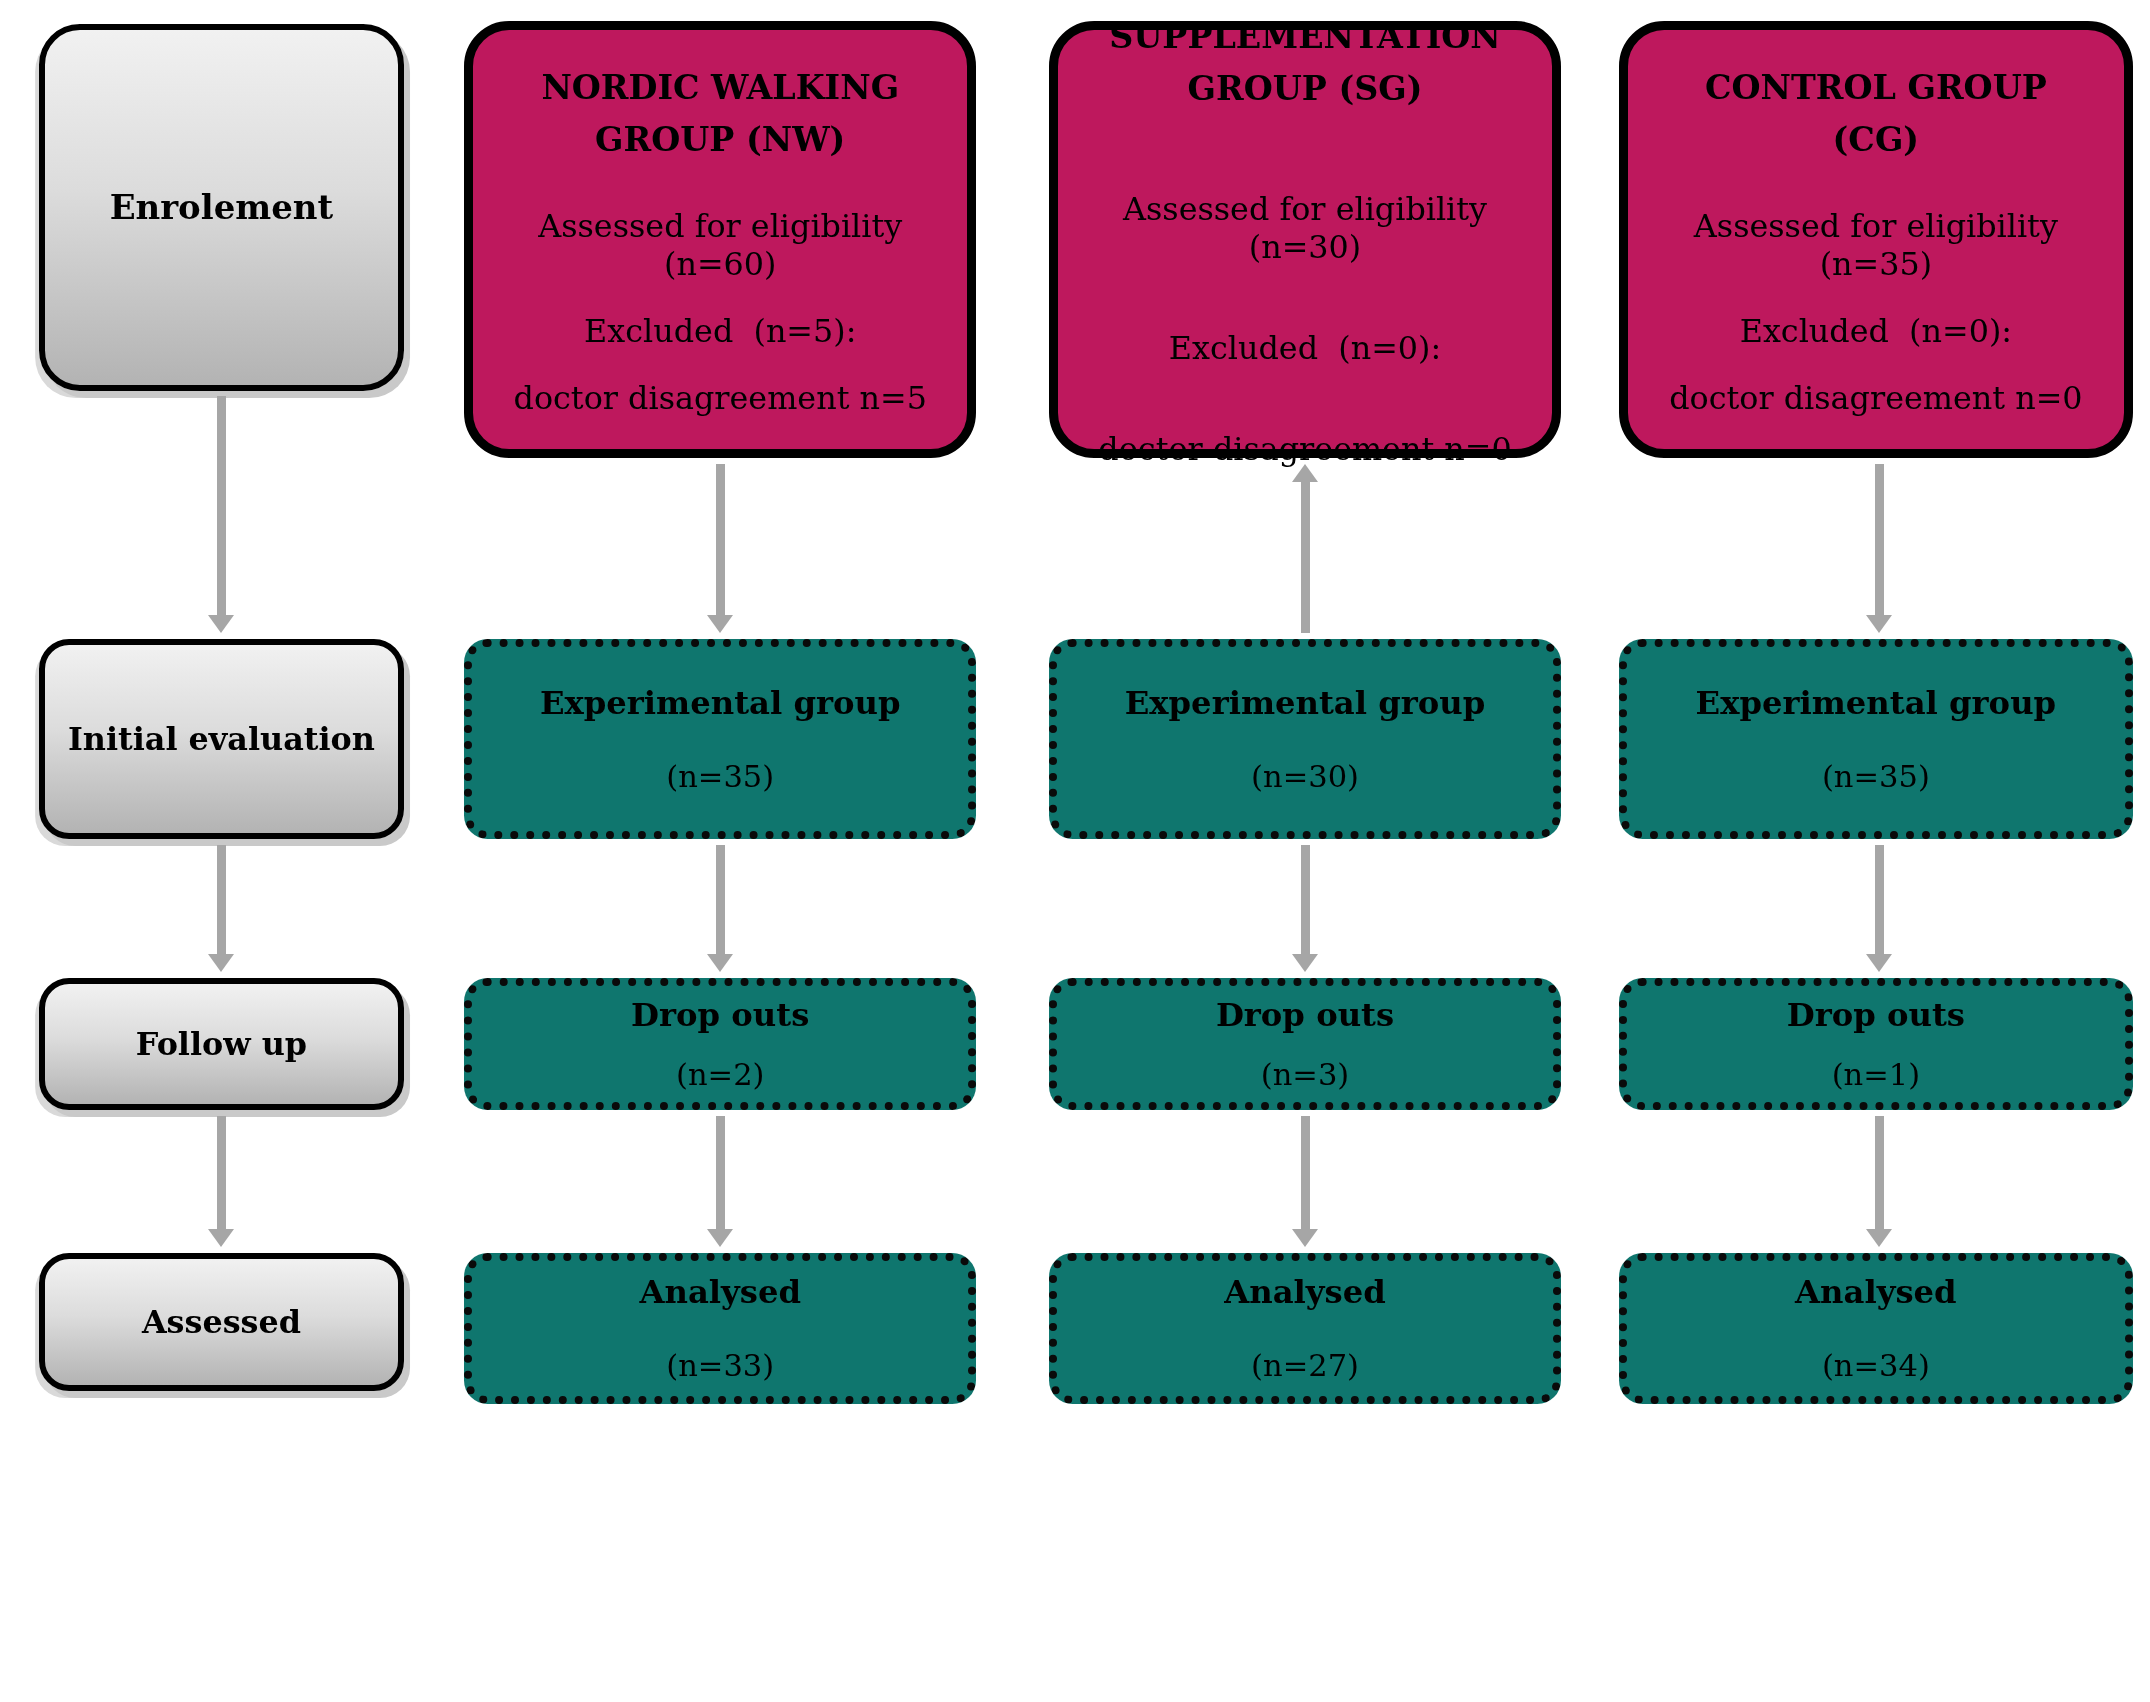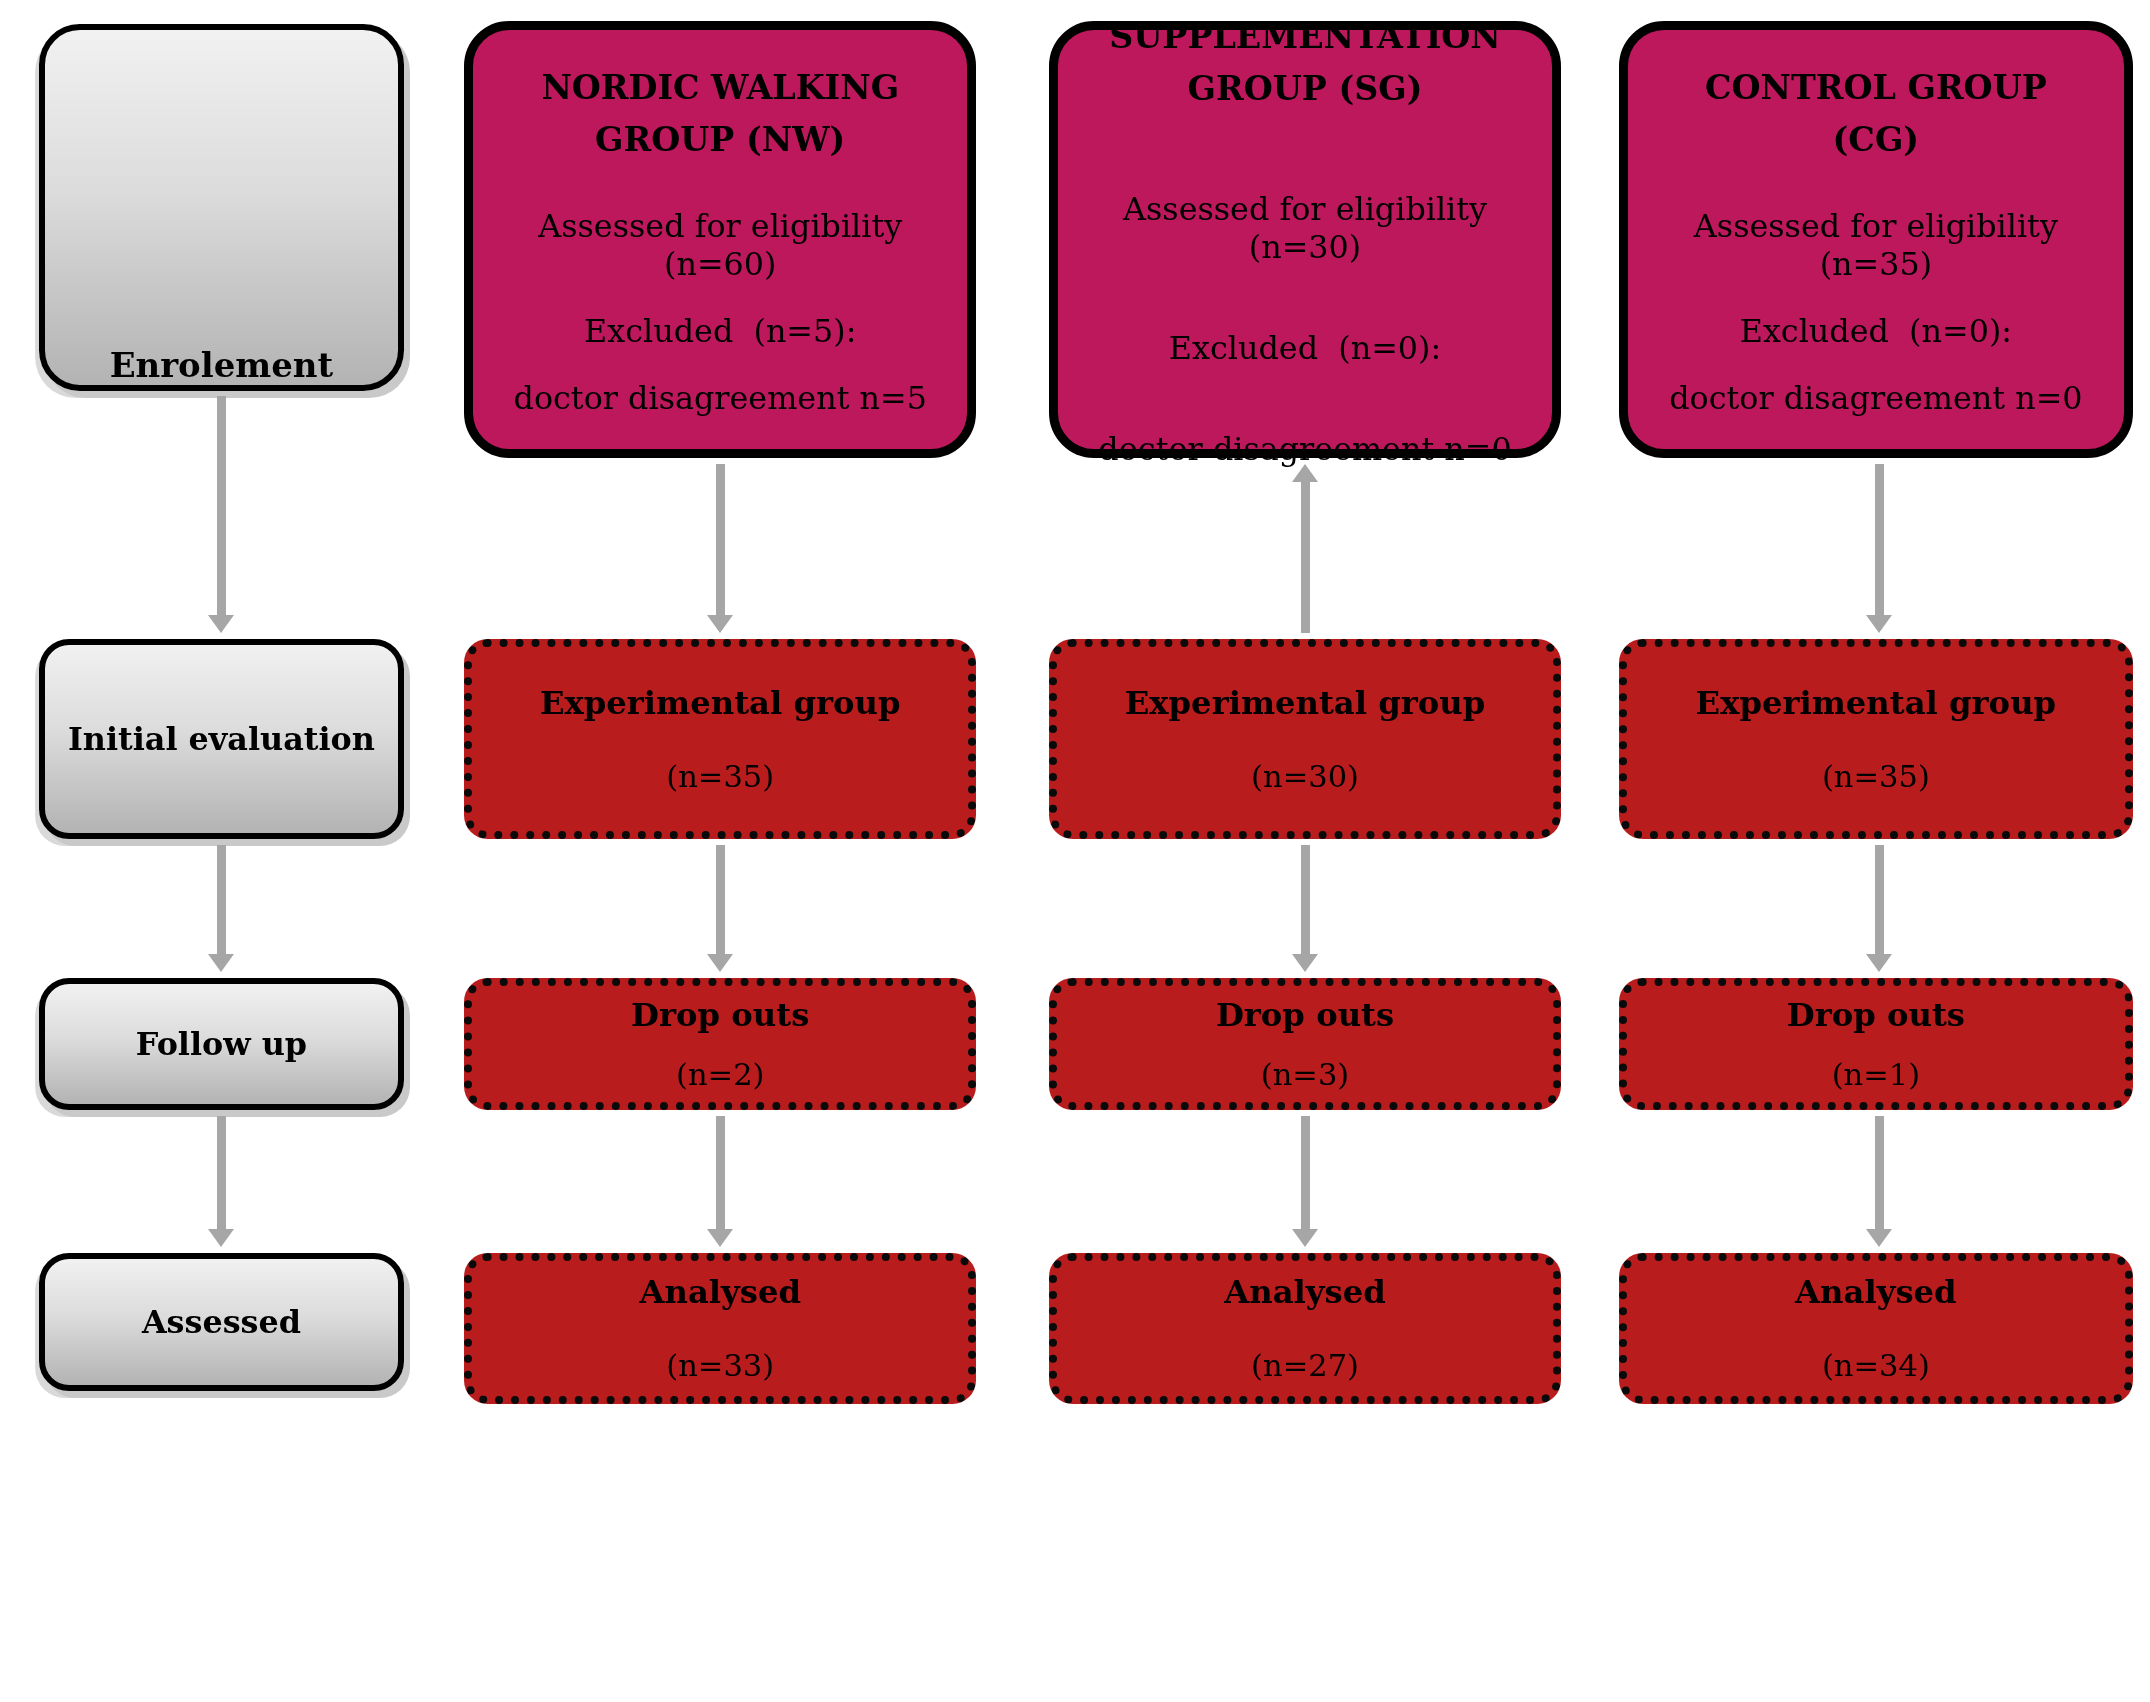--- a/index.html
+++ b/index.html
@@ -50,21 +50,21 @@
     margin-top:1.35vw;
     white-space:pre-wrap;
   }
 
   
   .dotted-box{
     position:absolute;
     box-sizing:border-box;
     border:0.4vw dotted #0a0a0a;
     border-radius:1.1vw;
-    background:#b91c1c;
+    background:#0f766e;
     display:flex;flex-direction:column;align-items:center;justify-content:center;
     text-align:center;
   }
   .b-label{font-weight:bold;font-size:1.5vw;}
   .b-n{font-size:1.42vw;margin-top:1.7vw;}
   .dotted-box.r3 .b-n{margin-top:1.1vw;}
 
   
   .arrow{
     position:absolute;
@@ -83,21 +83,21 @@
     border-left:0.63vw solid transparent;
     border-right:0.63vw solid transparent;
     border-bottom:0.85vw solid #a6a6a6;
   }
 </style>
 </head>
 <body>
 
 <div class="canvas">
 
-  <div class="stage-box big" style="left:1.8%;top:1.7%;width:17%;height:26%;align-items:flex-end;">
+  <div class="stage-box big" style="left:1.8%;top:1.7%;width:17%;height:26%;">
     <div class="stage-label">Enrolement</div>
   </div>
   <div class="stage-box" style="left:1.8%;top:45.3%;width:17%;height:14.2%;">
     <div class="stage-label">Initial evaluation</div>
   </div>
   <div class="stage-box" style="left:1.8%;top:69.3%;width:17%;height:9.4%;">
     <div class="stage-label">Follow up</div>
   </div>
   <div class="stage-box" style="left:1.8%;top:88.8%;width:17%;height:9.8%;">
     <div class="stage-label">Assessed</div>

